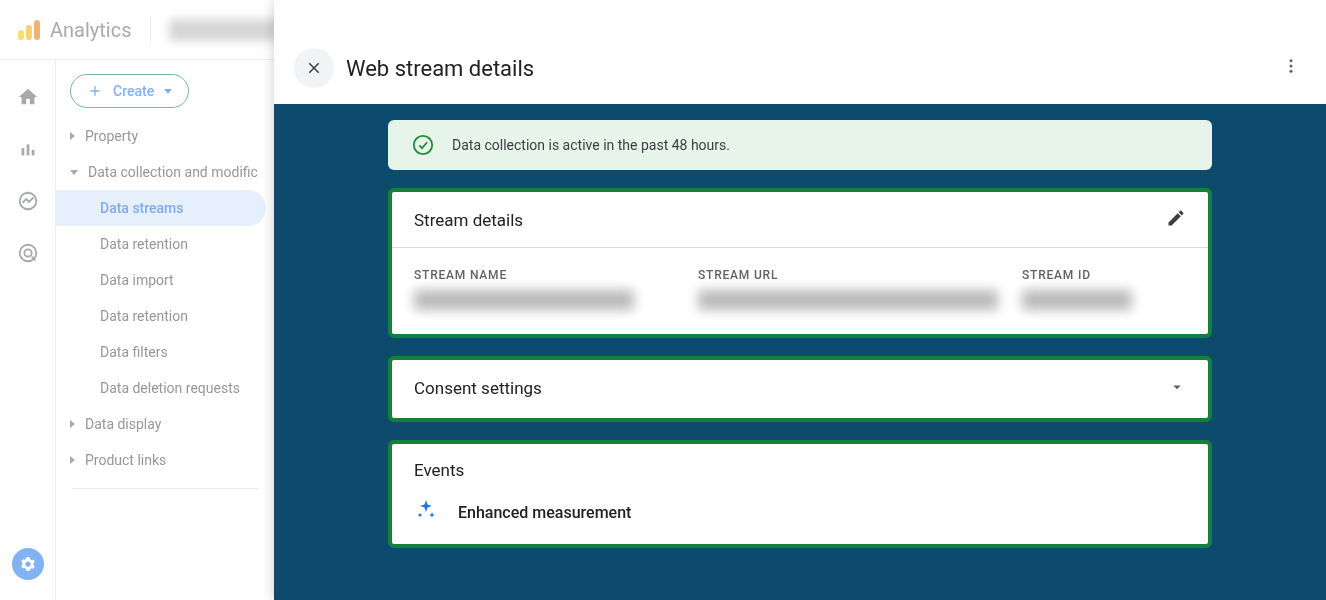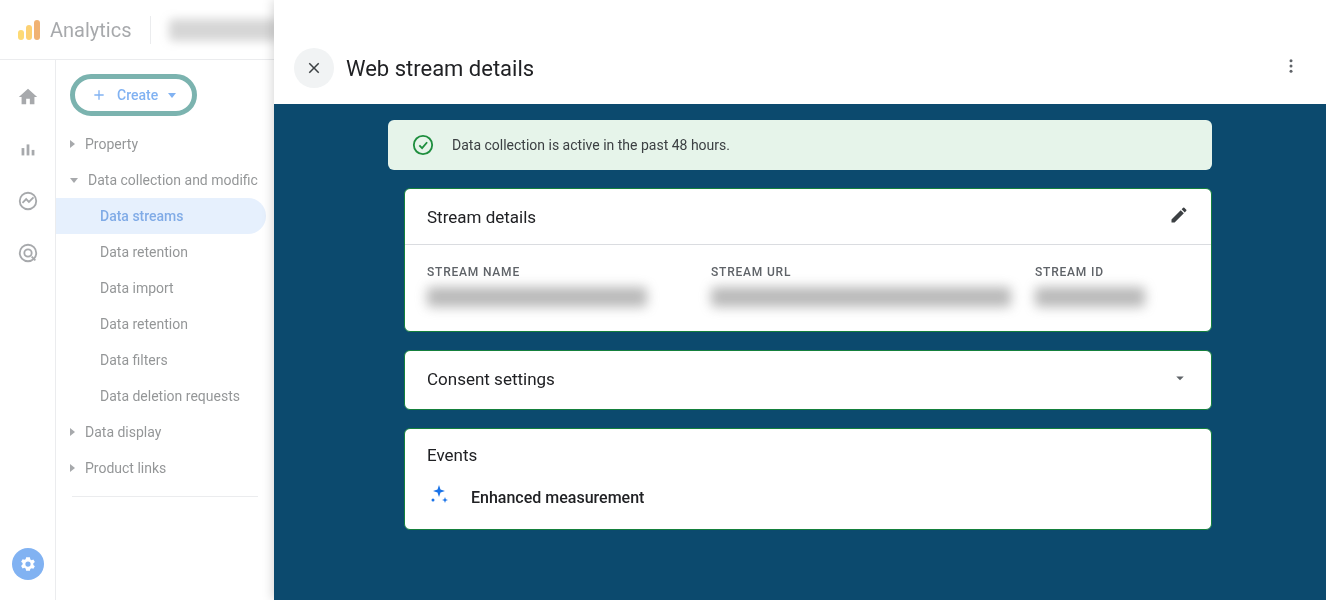--- a/index.html
+++ b/index.html
@@ -20,21 +20,21 @@
     .acct-blur { width: 110px; height: 22px; background: #777; filter: blur(5px); border-radius: 4px; opacity:0.55; }
 
     .bg-body { display: flex; height: calc(600px - 60px); }
     .rail { width: 56px; border-right: 1px solid #dadce0; display: flex; flex-direction: column; align-items: center; padding-top: 26px; gap: 26px; position: relative; }
     .rail svg { width: 22px; height: 22px; color: #5f6368; }
     .rail .gear-btn { position: absolute; bottom: 20px; width: 32px; height: 32px; border-radius: 50%; background: #1a73e8; display: flex; align-items: center; justify-content: center; }
     .rail .gear-btn svg { color: #fff; width: 18px; height: 18px; }
 
     .sidebar { width: 218px; padding: 14px 0; }
     .create-wrap { padding: 0 14px 10px; }
-    .create-btn { display: inline-flex; align-items: center; gap: 10px; border: 5px solid #0f766e; border-radius: 22px; padding: 8px 16px; color: #1a73e8; font-weight: 500; font-size: 14px; }
+    .create-btn { display: inline-flex; align-items: center; gap: 10px; border: 1px solid #0f766e; border-radius: 22px; padding: 8px 16px; color: #1a73e8; font-weight: 500; font-size: 14px; }
     .section-label { padding: 16px 18px 10px; font-size: 13px; color: #5f6368; }
     .nav-item { display: flex; align-items: center; gap: 10px; padding: 10px 14px; font-size: 14px; color: #3c4043; }
     .nav-item.subsub { padding-left: 44px; }
     .nav-item.selected { background: #d2e3fc; color: #1967d2; font-weight: 500; border-radius: 0 18px 18px 0; margin-right: 8px;}
     .caret-r, .caret-d { width: 0; height: 0; }
     .caret-r { border-top: 4px solid transparent; border-bottom: 4px solid transparent; border-left: 5px solid #5f6368; }
     .caret-d { border-left: 4px solid transparent; border-right: 4px solid transparent; border-top: 5px solid #5f6368; }
     .side-hr { border: none; border-top: 1px solid #dadce0; margin: 10px 16px; }
 
     
@@ -45,21 +45,21 @@
     .panel-title { font-size: 22px; color: #202124; font-weight: 400; }
     .more-btn { margin-left: auto; color: #5f6368; cursor:pointer; padding:6px;}
     .more-btn svg { width: 18px; height: 18px; }
 
     .panel-body { flex: 1; overflow: auto; background: #0c4a6e; padding: 16px 0; }
     .content { width: 824px; margin: 0 auto; display: flex; flex-direction: column; gap: 18px; }
 
     .banner { background: #e6f4ea; border-radius: 6px; display: flex; align-items: center; gap: 18px; padding: 14px 24px; color: #3c4043; font-size: 14px; }
     .banner svg { width: 22px; height: 22px; color: #1e8e3e; }
 
-    .card { background: #fff; border-radius: 6px; border: 1px solid #15803d; margin-left: 16px; }
+    .card { background: #fff; border-radius: 6px; border: 4px solid #15803d; }
     .card-header { display: flex; align-items: center; justify-content: space-between; padding: 16px 22px; border-bottom: 1px solid #dadce0; }
     .card-title { font-size: 17px; color: #202124; }
     .edit-btn svg { width: 20px; height: 20px; color: #3c4043; }
     .card-body { padding: 20px 22px 24px; }
     .grid3 { display: grid; grid-template-columns: 260px 1fr 170px; gap: 24px; }
     .sd-label { font-size: 12px; letter-spacing: 0.8px; color: #5f6368; font-weight: 500; margin-bottom: 8px; }
     .sd-blur { height: 20px; background: #808080; filter: blur(6px); border-radius: 4px; opacity:0.55;}
     .sd-blur.w1 { width: 220px; }
     .sd-blur.w2 { width: 300px; }
     .sd-blur.w3 { width: 110px; }

